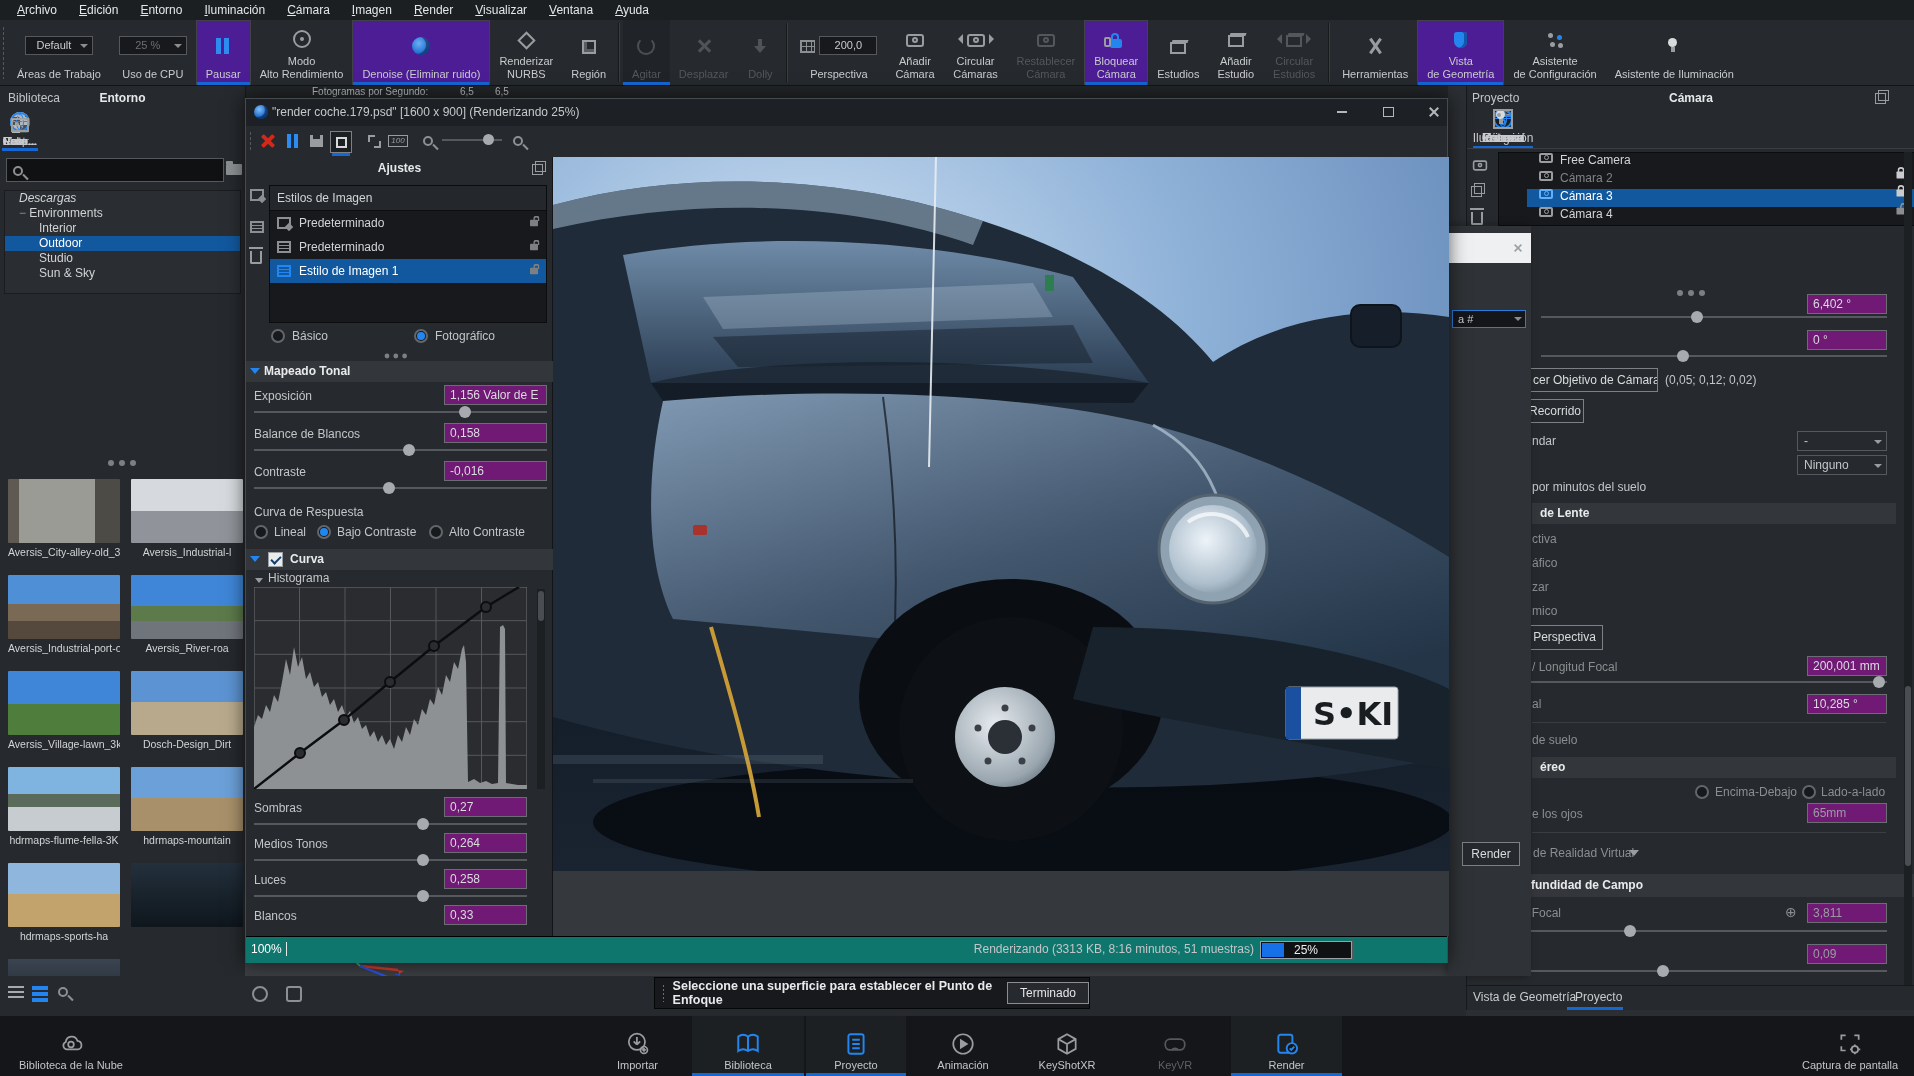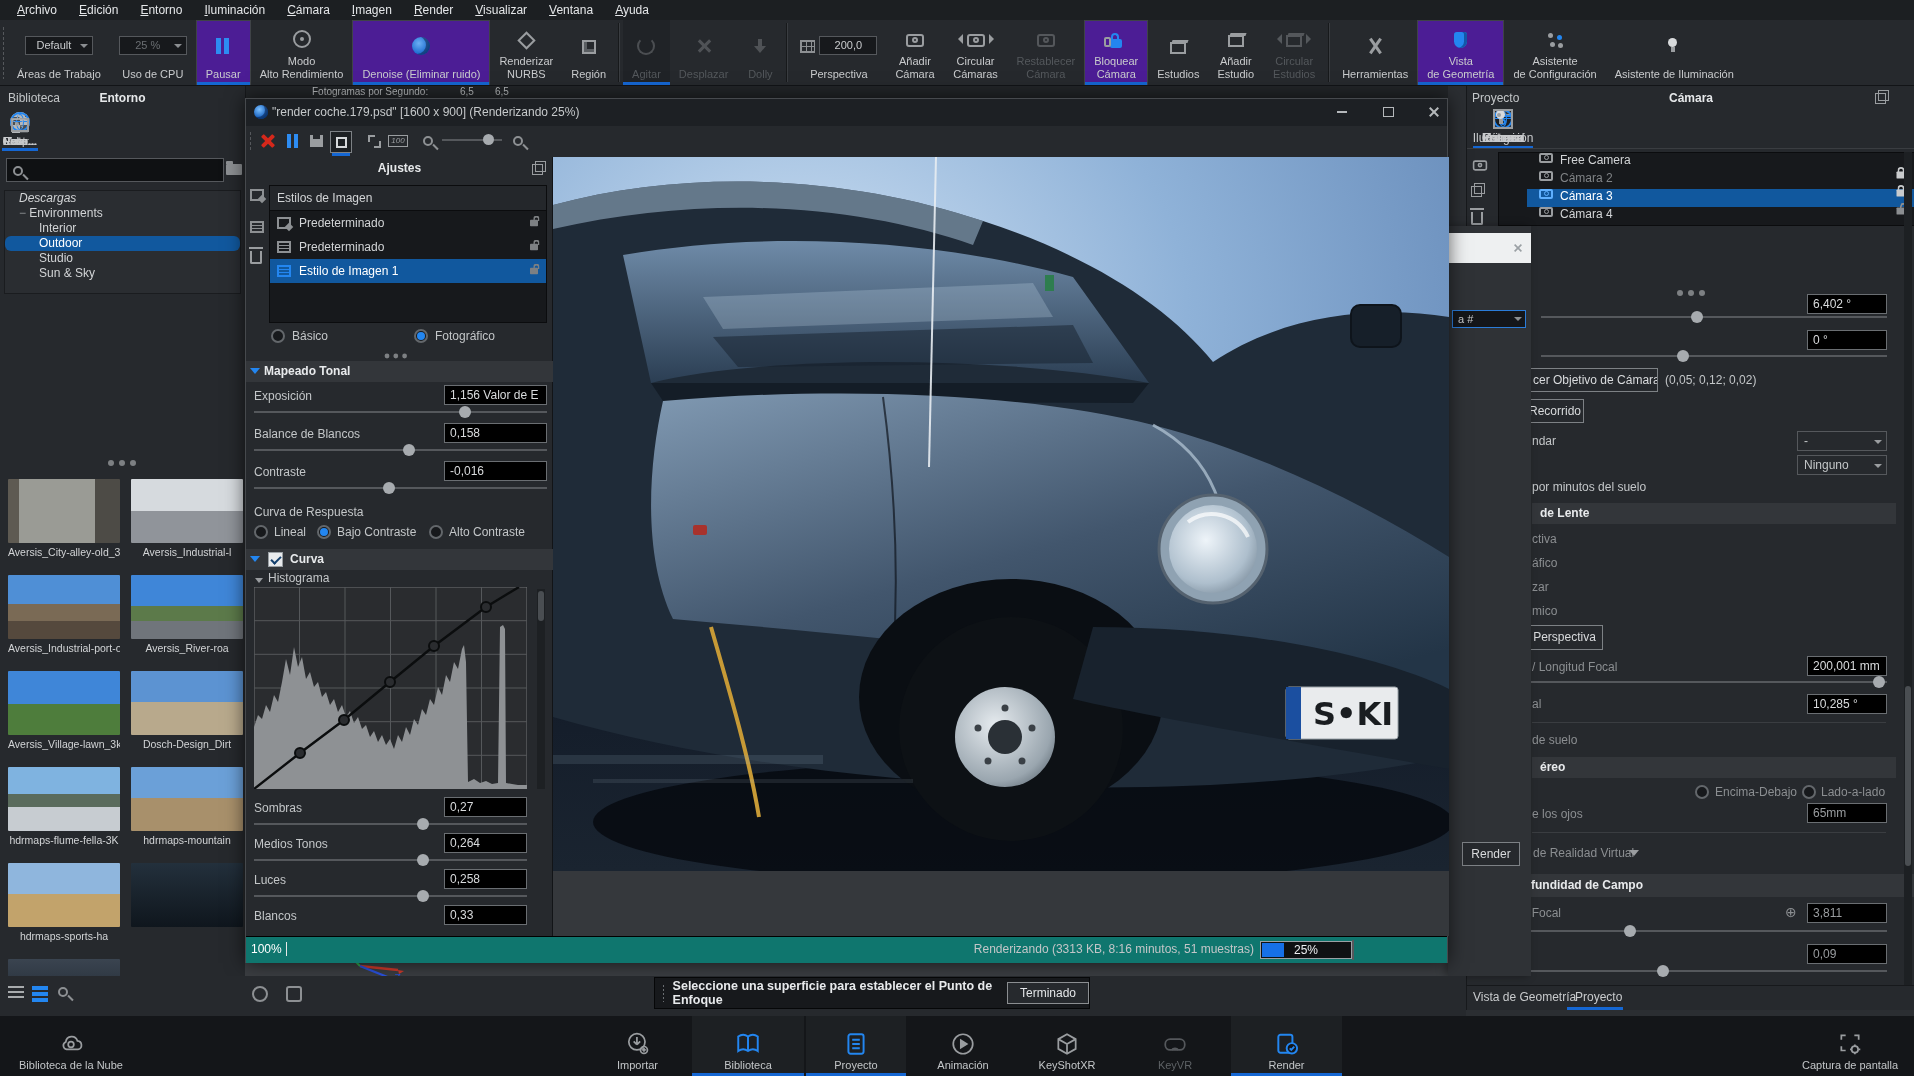--- a/index.html
+++ b/index.html
@@ -68,21 +68,21 @@
   .ic-clap::before{content:"";position:absolute;left:0;top:-4px;width:16px;height:3px;background:#9a9da0;transform:skewX(-20deg);}
   .ic-tools::before{content:"";position:absolute;left:8px;top:0;width:3px;height:18px;background:#9a9da0;transform:rotate(35deg);}
   .ic-tools::after{content:"";position:absolute;left:8px;top:0;width:3px;height:18px;background:#9a9da0;transform:rotate(-35deg);}
   .ic-shield{width:13px;height:16px;background:#2386f0;border-radius:3px 3px 7px 7px;margin-top:1px;
              box-shadow:inset -3px 0 0 #1258a8;}
   .ic-wizard::before{content:"";position:absolute;left:2px;top:3px;width:5px;height:5px;border-radius:50%;background:#9a9da0;
              box-shadow:9px 2px 0 #2386f0,2px 9px 0 #9a9da0,10px 10px 0 #9a9da0;}
   .ic-lamp::before{content:"";position:absolute;left:3px;top:1px;width:9px;height:9px;border-radius:50%;background:#d8dadc;}
   .ic-lamp::after{content:"";position:absolute;left:6px;top:10px;width:4px;height:5px;background:#9a9da0;}
   
-  .fld{position:absolute;background:#000000;border:1px solid #6a6e72;color:#d9dbdd;font-size:12px;line-height:18px;
+  .fld{position:absolute;background:#701a75;border:1px solid #6a6e72;color:#d9dbdd;font-size:12px;line-height:18px;
        padding:0 5px;height:20px;box-sizing:border-box;white-space:nowrap;overflow:hidden;}
   .btn{position:absolute;background:#26292d;border:1px solid #7d8185;color:#d9dbdd;font-size:12px;
        text-align:center;box-sizing:border-box;white-space:nowrap;overflow:hidden;}
   .drop2{position:absolute;background:#26292d;border:1px solid #55585c;color:#c3c6c8;font-size:12px;line-height:18px;
        padding:0 16px 0 6px;height:20px;box-sizing:border-box;}
   .drop2::after{content:"";position:absolute;right:4px;top:8px;border:4px solid transparent;border-top-color:#9a9da0;}
   .slider{position:absolute;height:14px;}
   .slider::before{content:"";position:absolute;left:0;right:0;top:6px;height:2px;background:#55585c;}
   .slider .knob{position:absolute;top:1px;width:12px;height:12px;border-radius:50%;background:#a7abaf;margin-left:-6px;}
   .radio{position:absolute;width:14px;height:14px;border:2px solid #63676b;border-radius:50%;background:#17191c;box-sizing:border-box;}
@@ -127,21 +127,21 @@
   .lt-globe::before{content:"";position:absolute;left:4px;top:0px;width:8px;height:16px;border:1px solid #2386f0;border-radius:50%;box-sizing:border-box;}
   .lt-globe::after{content:"";position:absolute;left:0;top:7px;width:16px;height:1px;background:#2386f0;}
   .lt-image{border:2px solid #9a9da0;width:18px;height:14px;margin-top:3px;box-sizing:border-box;}
   .lt-image::after{content:"";position:absolute;left:2px;top:2px;width:4px;height:4px;border-radius:50%;background:#9a9da0;}
   .lt-star::before{content:"☆";position:absolute;left:0;top:-2px;font-size:19px;color:#b5b8bb;}
   #lib-search{position:absolute;left:6px;top:72px;width:218px;height:24px;background:#0f1113;border:1px solid #55585c;box-sizing:border-box;}
   #lib-tree{position:absolute;left:4px;top:104px;width:237px;height:104px;background:#2a2d31;border:1px solid #1a1c1f;box-sizing:border-box;overflow:hidden;}
   .tree-row{height:15px;line-height:15px;font-size:12px;color:#d2d4d6;padding-left:14px;white-space:nowrap;}
   .tree-row.lvl2{padding-left:34px;}
   .tree-row.italic{font-style:italic;}
-  .tree-row.selected{background:#11589e;color:#fff;border-radius:6px;}
+  .tree-row.selected{background:#11589e;color:#fff;}
   .tree-row.expanded::before{content:"− ";color:#8d9093;}
   #lib-thumbs{position:absolute;left:8px;top:393px;display:grid;grid-template-columns:112px 112px;column-gap:11px;row-gap:17px;}
   .thumb-cell{width:112px;}
   .thumb{width:112px;height:64px;border-radius:1px;}
   .thumb-label{margin-top:3px;font-size:10.5px;color:#d2d4d6;text-align:center;white-space:nowrap;overflow:hidden;}
   .t1{background:linear-gradient(90deg,#5e5a52 0 10%,#9a9b95 10% 78%,#4d4b46 78%),linear-gradient(#a3a49e 55%,#6f6e68 55%);}
   .t2{background:linear-gradient(#d6dade 50%,#90949a 50%);}
   .t3{background:linear-gradient(#4f8fd6 45%,#7a6a55 45% 72%,#55493d 72%);}
   .t4{background:linear-gradient(#3f86d8 48%,#5c7a4a 48% 72%,#70757b 72%);}
   .t5{background:linear-gradient(#3f86d8 52%,#4e7d3c 52%);}

